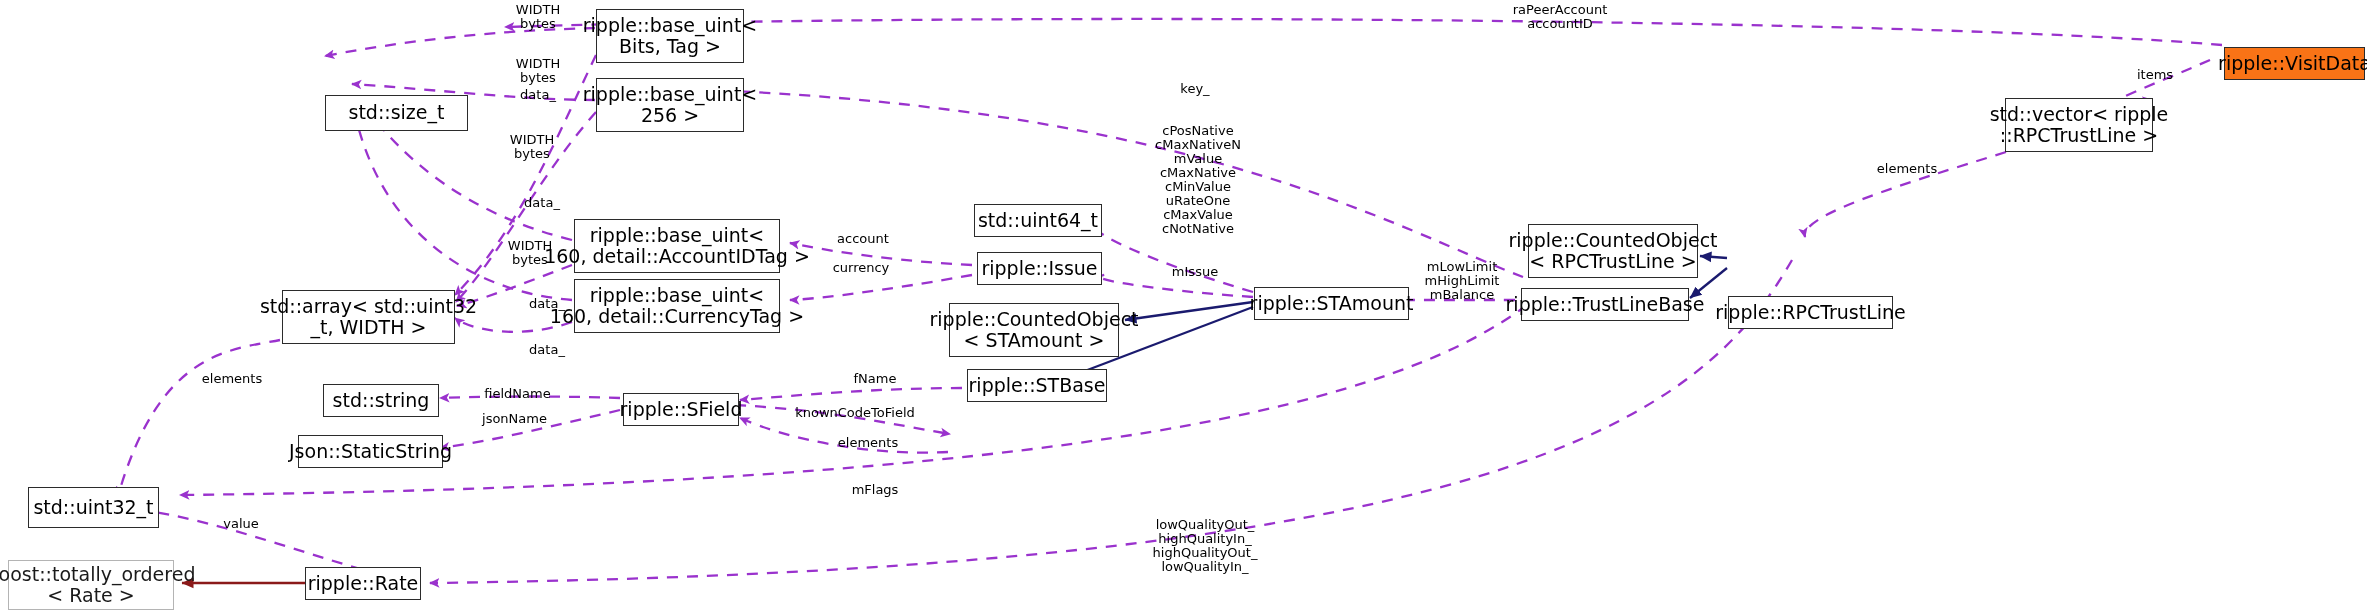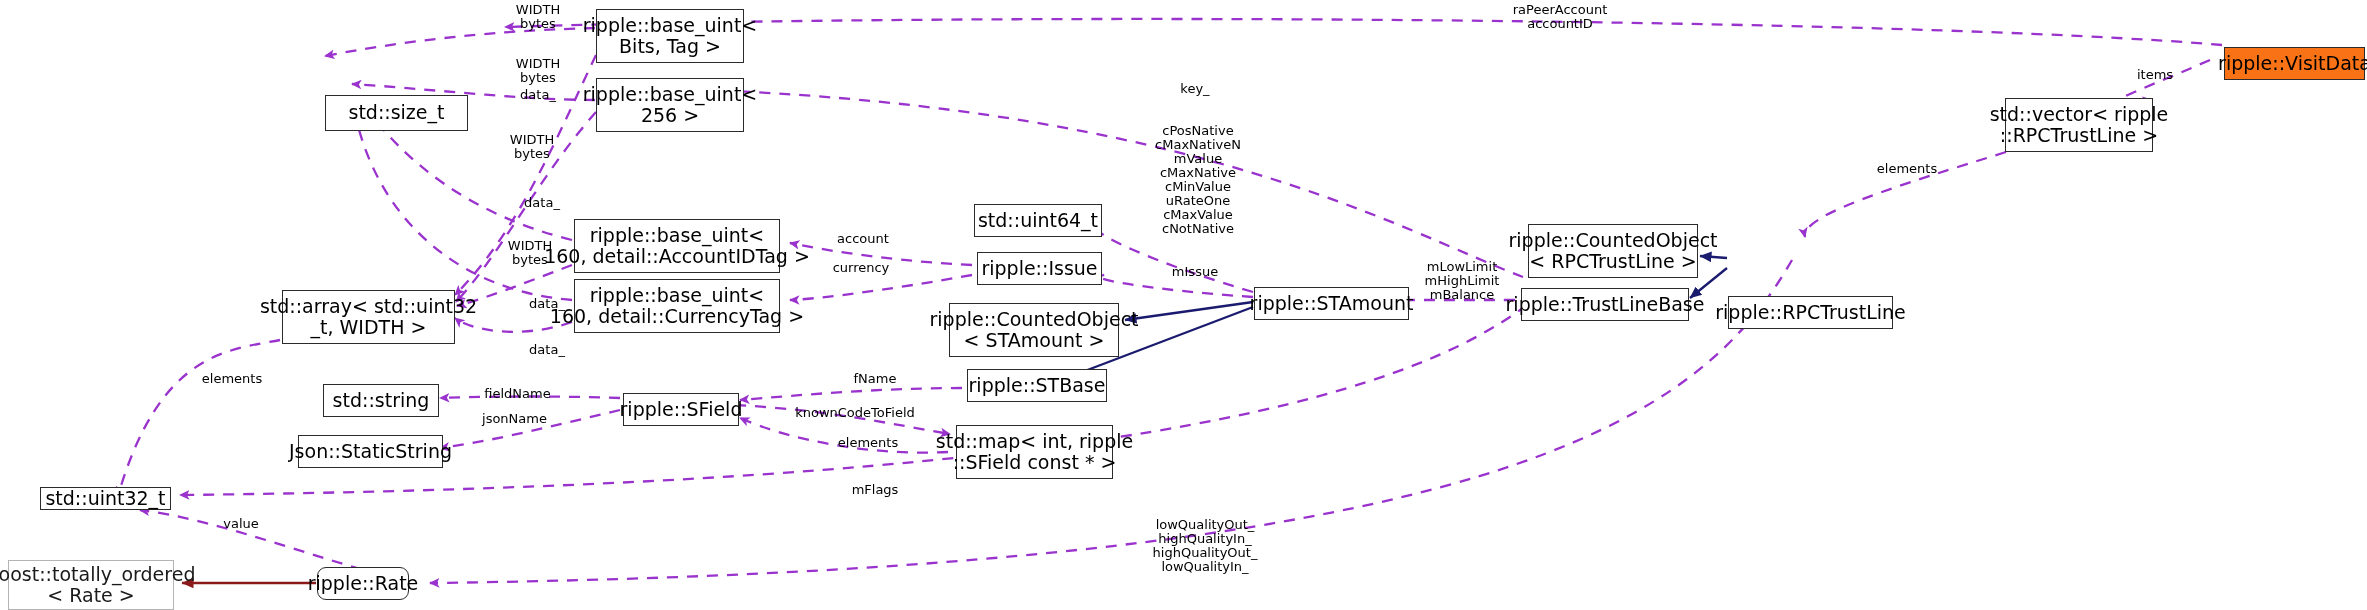--- a/index.html
+++ b/index.html
@@ -175,41 +175,39 @@
   <div class="node" style="left:1254px;top:287px;width:155px;height:33px;">ripple::STAmount</div>
 
   <div class="node" style="left:967px;top:369px;width:140px;height:33px;">ripple::STBase</div>
 
   <div class="node" style="left:623px;top:393px;width:116px;height:33px;">ripple::SField</div>
 
   <div class="node" style="left:323px;top:384px;width:116px;height:33px;">std::string</div>
 
   <div class="node" style="left:298px;top:435px;width:145px;height:33px;">Json::StaticString</div>
 
-  <div class="node" style="left:956px;top:425px;width:157px;height:54px;">std::map&lt; int, ripple
-::SField const * &gt;</div>
-
-  <div class="node" style="left:40px;top:487px;width:131px;height:23px;">std::uint32_t</div>
+
+  <div class="node" style="left:28px;top:487px;width:131px;height:41px;">std::uint32_t</div>
 
   <div class="node" style="left:1528px;top:224px;width:170px;height:54px;">ripple::CountedObject
 &lt; RPCTrustLine &gt;</div>
 
   <div class="node" style="left:1521px;top:288px;width:168px;height:33px;">ripple::TrustLineBase</div>
 
   <div class="node" style="left:1728px;top:252px;width:165px;height:33px;margin-top:44px;">ripple::RPCTrustLine</div>
 
   <div class="node" style="left:2005px;top:98px;width:148px;height:54px;">std::vector&lt; ripple
 ::RPCTrustLine &gt;</div>
 
   <div class="node highlight" style="left:2224px;top:47px;width:141px;height:33px;">ripple::VisitData</div>
 
   <div class="node faded" style="left:8px;top:560px;width:166px;height:50px;">boost::totally_ordered
 &lt; Rate &gt;</div>
 
-  <div class="node" style="left:317px;top:567px;width:92px;height:33px;border-radius:9px;">ripple::Rate</div>
+  <div class="node" style="left:305px;top:567px;width:116px;height:33px;">ripple::Rate</div>
 
   <div class="edge-label" style="left:478px;top:3px;width:120px;">WIDTH
 bytes</div>
 
   <div class="edge-label" style="left:478px;top:57px;width:120px;">WIDTH
 bytes</div>
 
   <div class="edge-label" style="left:478px;top:88px;width:120px;">data_</div>
 
   <div class="edge-label" style="left:472px;top:133px;width:120px;">WIDTH

